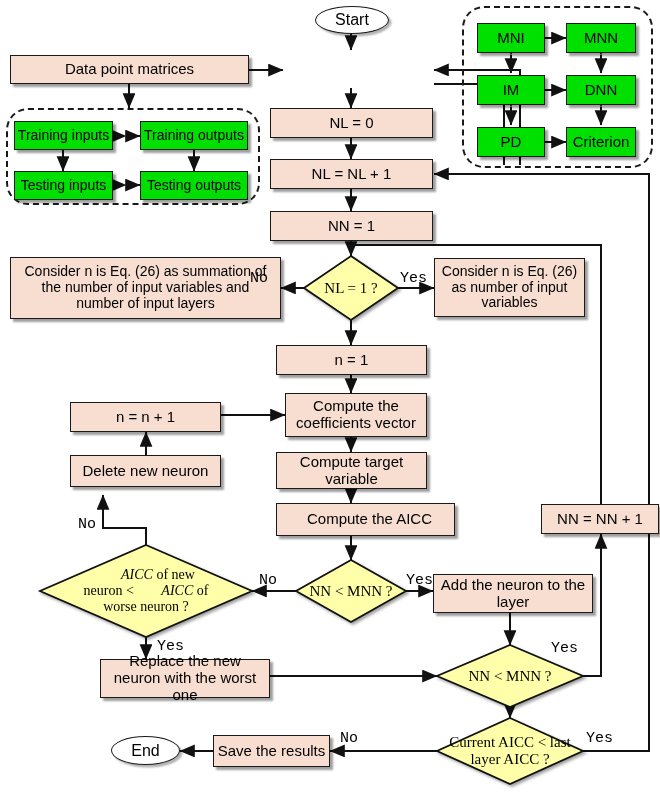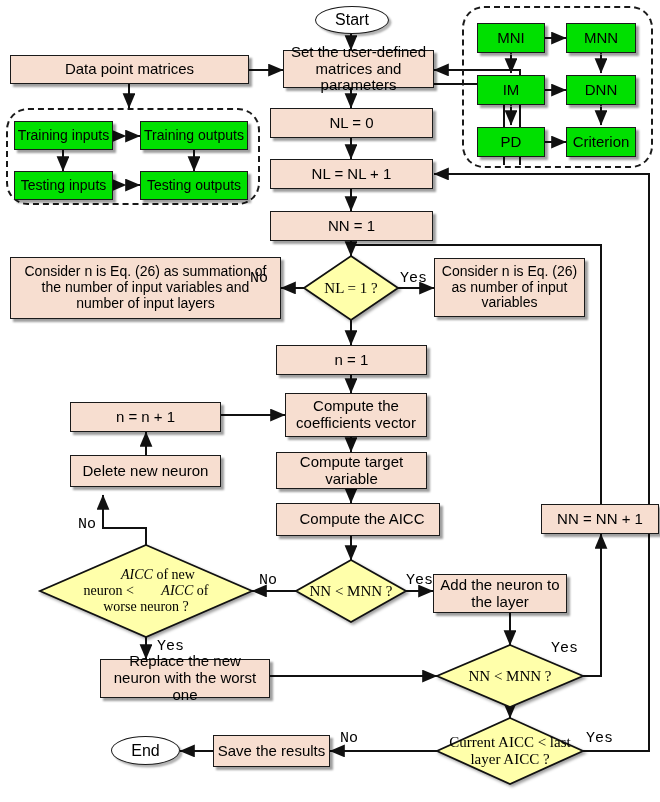--- a/index.html
+++ b/index.html
@@ -131,23 +131,20 @@
     </g>
   </svg>
 
   <div class="dgroup" style="left:462px;top:6px;width:191px;height:162px;"></div>
   <div class="dgroup" style="left:6px;top:108px;width:254px;height:97px;"></div>
 
   <div class="node term f16" style="left:315px;top:6px;width:74px;height:28px;">
     <span>Start</span>
   </div>
 
-  <div class="node proc f15" style="left:283px;top:50px;width:151px;height:38px;padding:0 4px;">
-    <span>Set the user-defined matrices and parameters</span>
-  </div>
 
   <div class="node proc f15" style="left:10px;top:55px;width:239px;height:29px;">
     <span>Data point matrices</span>
   </div>
 
   <div class="node green f14" style="left:14px;top:121px;width:99px;height:29px;">
     <span>Training inputs</span>
   </div>
   <div class="node green f14" style="left:140px;top:121px;width:108px;height:29px;">
     <span>Training outputs</span>
@@ -207,21 +204,21 @@
   </div>
 
   <div class="node proc f15" style="left:285px;top:393px;width:142px;height:44px;padding:0 4px;">
     <span>Compute the coefficients vector</span>
   </div>
 
   <div class="node proc f15" style="left:276px;top:452px;width:151px;height:37px;padding:0 4px;">
     <span>Compute target variable</span>
   </div>
 
-  <div class="node proc f15" style="left:276px;top:503px;width:164px;height:33px;padding-left:8px;">
+  <div class="node proc f15" style="left:276px;top:503px;width:179px;height:33px;padding-left:8px;">
     <span>Compute the AICC</span>
   </div>
 
   <div class="node proc f15" style="left:70px;top:402px;width:151px;height:30px;">
     <span>n = n + 1</span>
   </div>
 
   <div class="node proc f15" style="left:70px;top:455px;width:151px;height:32px;">
     <span>Delete new neuron</span>
   </div>
@@ -229,21 +226,21 @@
   <div class="dmd" style="left:62px;top:553px;width:168px;height:76px;">
     <div class="dlabel f14">
       <span><i>AICC</i> of new<br>neuron &lt; <i>AICC</i> of<br>worse neuron ?</span>
     </div>
   </div>
 
   <div class="dmd" style="left:296px;top:560px;width:110px;height:62px;">
     <div class="dlabel f15">NN &lt; MNN ?</div>
   </div>
 
-  <div class="node proc f15" style="left:433px;top:574px;width:134px;height:39px;padding:0 4px;">
+  <div class="node proc f15" style="left:433px;top:574px;width:160px;height:39px;padding:0 4px;">
     <span>Add the neuron to the layer</span>
   </div>
 
   <div class="node proc f15" style="left:541px;top:504px;width:118px;height:30px;">
     <span>NN = NN + 1</span>
   </div>
 
   <div class="node proc f15" style="left:100px;top:659px;width:170px;height:39px;padding:0 8px;">
     <span>Replace the new neuron with the worst one</span>
   </div>

